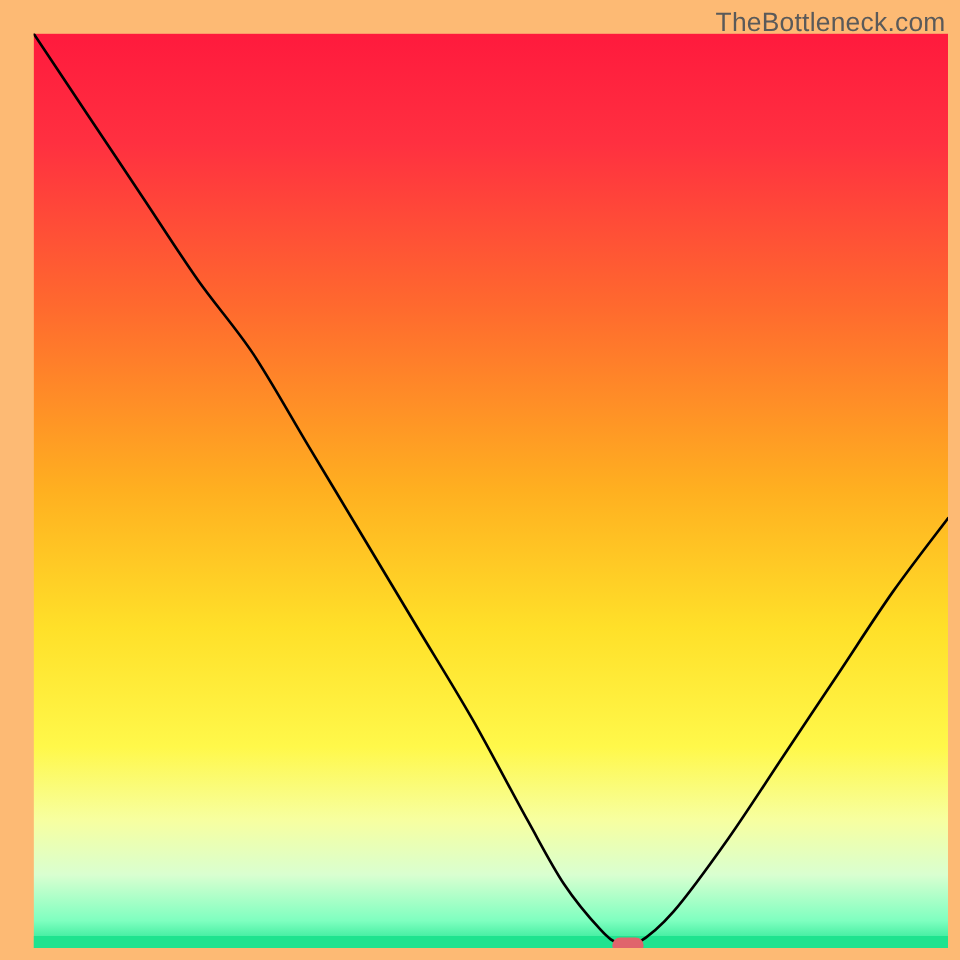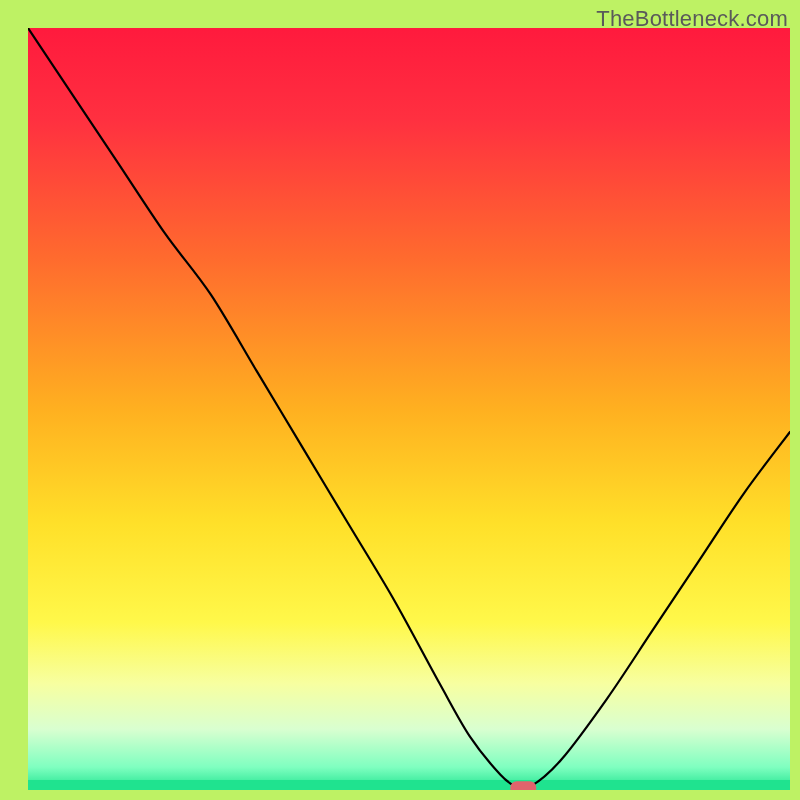--- a/index.html
+++ b/index.html
@@ -1,21 +1,21 @@
 <!DOCTYPE html>
 <html><head>
 <meta charset="utf-8">
 <style>
   * { margin: 0; padding: 0; box-sizing: border-box; }
   html, body { width: 800px; height: 800px; overflow: hidden; background: #000; }
   .container {
     position: relative;
     width: 800px;
     height: 800px;
-    background: #bef264;
+    background: #fdba74;
   }
   .watermark {
     position: absolute;
     top: 6px;
     right: 12px;
     color: #5a5a5a;
     font-family: Arial, Helvetica, sans-serif;
     font-size: 22px;
     letter-spacing: 0.2px;
     z-index: 10;

